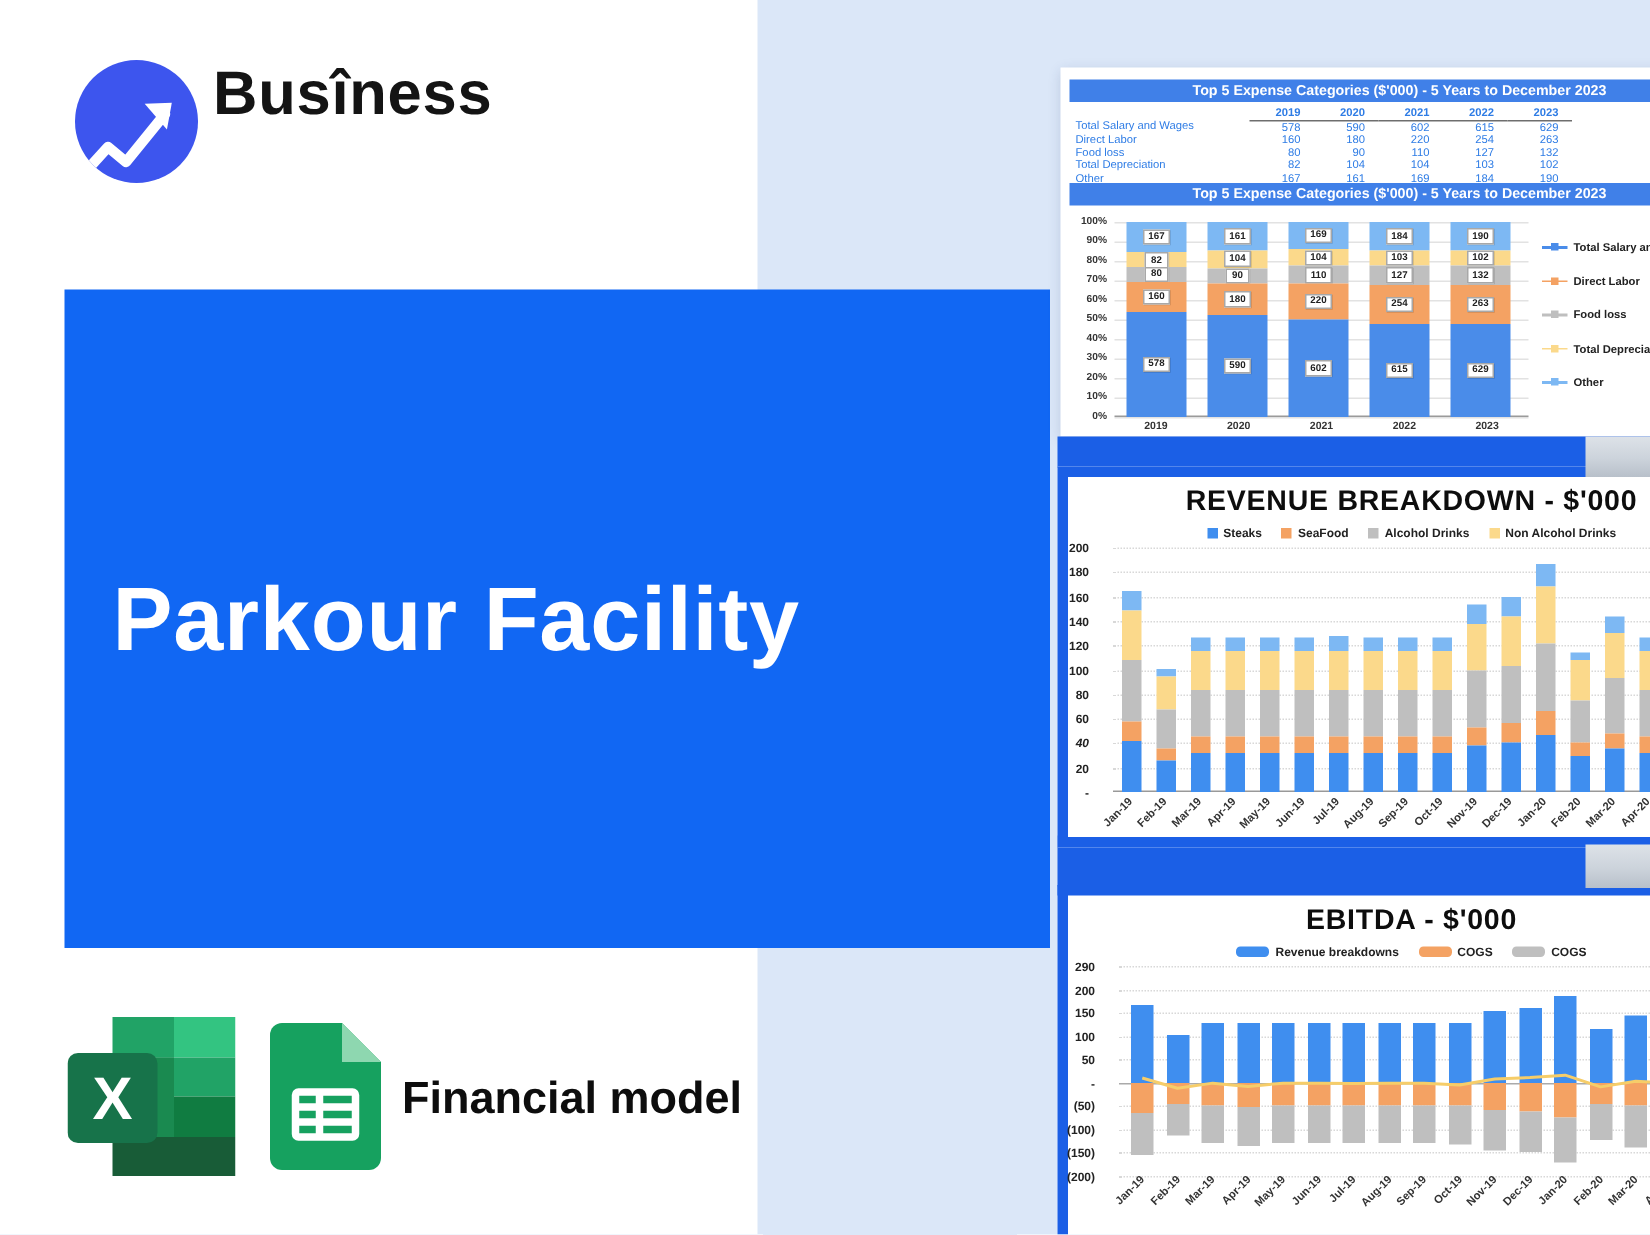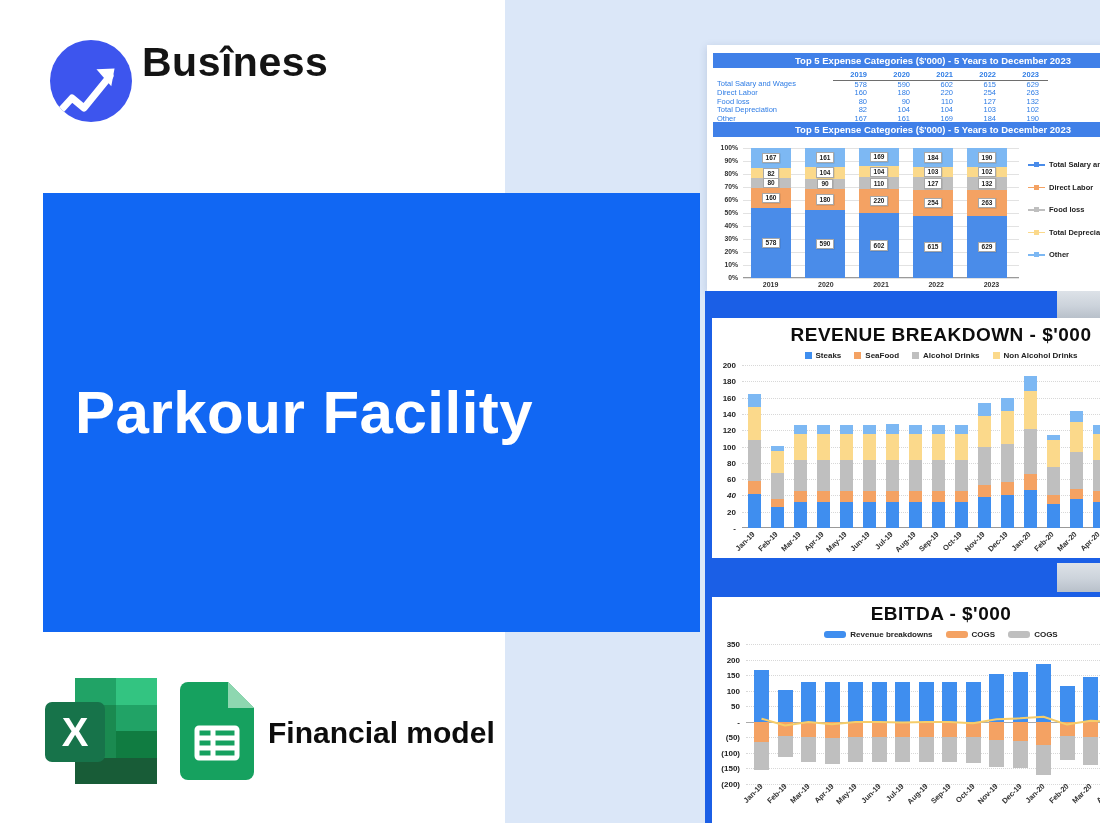--- a/index.html
+++ b/index.html
@@ -78,21 +78,21 @@
             border:7px solid var(--strip-blue); border-bottom:none; }
   .chart-title { margin-top:6px; text-align:center; font-size:19px; font-weight:800; color:#0d0d0d; letter-spacing:0.5px; }
   .hlegend { display:flex; justify-content:center; align-items:center; gap:13px; margin-top:4px; height:11px; }
   .hlegend .item { display:flex; align-items:center; gap:4px; white-space:nowrap; }
   .hlegend .sw { width:7px; height:7px; display:inline-block; }
   .hlegend .bar-sw { width:22px; height:7px; border-radius:3px; display:inline-block; }
   .hlegend .txt { font-size:8px; font-weight:bold; color:#222; }
 
   .crow { display:flex; margin-top:4px; padding-left:4px; }
   .ycol { position:relative; }
-  .ycol span { position:absolute; right:6px; font-size:8px; font-weight:bold; color:#222; }
+  .ycol span { position:absolute; right:16px; font-size:8px; font-weight:bold; color:#222; }
   .plot { position:relative; }
   .grid-dot { position:absolute; left:0; width:100%; height:0; border-top:1px dotted #d8d8d8; }
   .grid-solid { position:absolute; left:0; width:100%; height:0; border-top:1px solid #aaa; }
   .axis-bottom { position:absolute; left:0; bottom:0; width:100%; border-top:1px solid #999; }
   .vbar { position:absolute; display:flex; flex-direction:column; }
   .xrot { position:absolute; height:40px; width:100%; }
   .xrot span { position:absolute; width:44px; text-align:right; font-size:7.5px; font-weight:bold; color:#333;
                transform:rotate(-45deg); }
 
   #c2y { width:26px; height:163px; }
@@ -580,21 +580,21 @@
           <span class="bar-sw" style="background: rgb(244, 162, 99);"></span>
           <span class="txt">COGS</span>
         </div>
         <div class="item">
           <span class="bar-sw" style="background: rgb(191, 191, 191);"></span>
           <span class="txt">COGS</span>
         </div>
       </div>
     <div class="crow">
       <div class="ycol" id="c3y">
-          <span style="top: -4px;">350</span>
+          <span style="top: -4px;">290</span>
           <span style="top: 11.5556px;">200</span>
           <span style="top: 27.1111px; text-align: right;">150</span>
           <span style="top: 42.6667px;">100</span>
           <span style="top: 58.2222px;">50</span>
           <span style="top: 73.7778px;">-</span>
           <span style="top: 89.3333px;">(50)</span>
           <span style="top: 104.889px;">(100)</span>
           <span style="top: 120.444px;">(150)</span>
           <span style="top: 136px;">(200)</span>
         </div>

